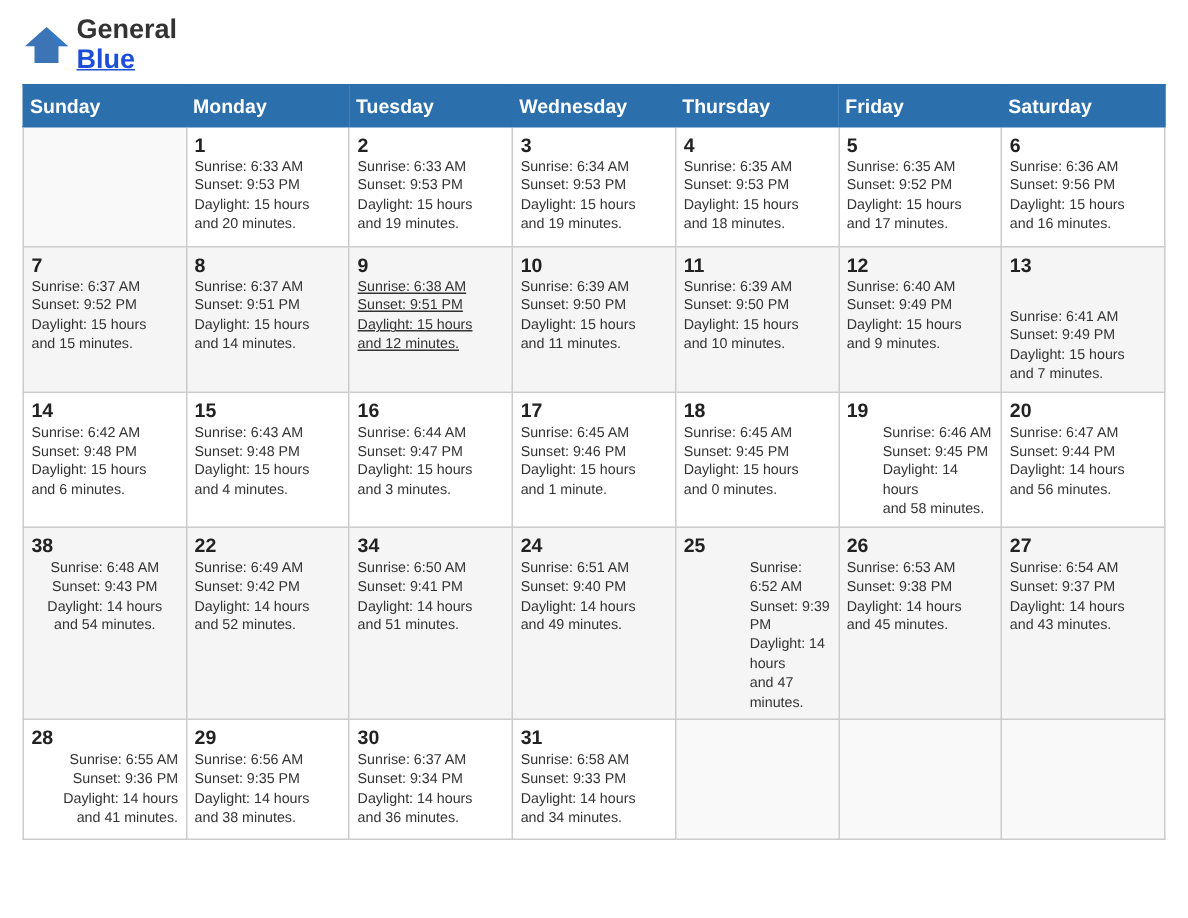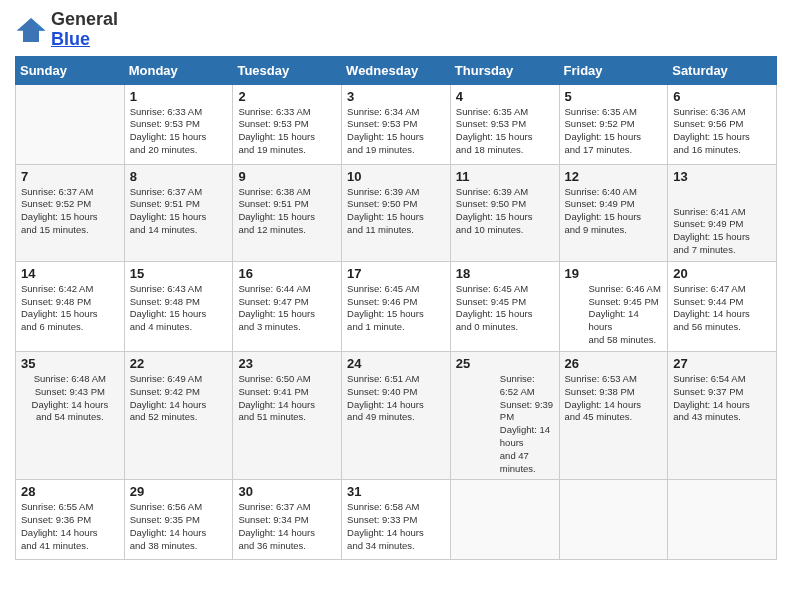--- a/index.html
+++ b/index.html
@@ -178,21 +178,21 @@
           </td>
           <td>
             <span class="day-number">8</span>
             <div class="day-info" style="white-space: pre-line;">Sunrise: 6:37 AM
 Sunset: 9:51 PM
 Daylight: 15 hours
 and 14 minutes.</div>
           </td>
           <td>
             <span class="day-number">9</span>
-            <div class="day-info" style="white-space: pre-line;">Sunrise: 6:38 AM
+            <div class="day-info" style="white-space: pre-line; text-decoration: underline;">Sunrise: 6:38 AM
 Sunset: 9:51 PM
 Daylight: 15 hours
 and 12 minutes.</div>
           </td>
           <td>
             <span class="day-number">10</span>
             <div class="day-info" style="white-space: pre-line;">Sunrise: 6:39 AM
 Sunset: 9:50 PM
 Daylight: 15 hours
 and 11 minutes.</div>
@@ -265,35 +265,35 @@
           <td>
             <span class="day-number">20</span>
             <div class="day-info" style="white-space: pre-line;">Sunrise: 6:47 AM
 Sunset: 9:44 PM
 Daylight: 14 hours
 and 56 minutes.</div>
           </td>
         </tr>
         <tr>
           <td>
-            <span class="day-number">35</span>
+            <span class="day-number">38</span>
             <div class="day-info" style="white-space: pre-line; text-align: center;">Sunrise: 6:48 AM
 Sunset: 9:43 PM
 Daylight: 14 hours
 and 54 minutes.</div>
           </td>
           <td>
             <span class="day-number">22</span>
             <div class="day-info" style="white-space: pre-line;">Sunrise: 6:49 AM
 Sunset: 9:42 PM
 Daylight: 14 hours
 and 52 minutes.</div>
           </td>
           <td>
-            <span class="day-number">23</span>
+            <span class="day-number">34</span>
             <div class="day-info" style="white-space: pre-line;">Sunrise: 6:50 AM
 Sunset: 9:41 PM
 Daylight: 14 hours
 and 51 minutes.</div>
           </td>
           <td>
             <span class="day-number">24</span>
             <div class="day-info" style="white-space: pre-line;">Sunrise: 6:51 AM
 Sunset: 9:40 PM
 Daylight: 14 hours
@@ -317,21 +317,21 @@
             <span class="day-number">27</span>
             <div class="day-info" style="white-space: pre-line;">Sunrise: 6:54 AM
 Sunset: 9:37 PM
 Daylight: 14 hours
 and 43 minutes.</div>
           </td>
         </tr>
         <tr>
           <td>
             <span class="day-number">28</span>
-            <div class="day-info" style="white-space: pre-line;">Sunrise: 6:55 AM
+            <div class="day-info" style="white-space: pre-line; text-align: right;">Sunrise: 6:55 AM
 Sunset: 9:36 PM
 Daylight: 14 hours
 and 41 minutes.</div>
           </td>
           <td>
             <span class="day-number">29</span>
             <div class="day-info" style="white-space: pre-line;">Sunrise: 6:56 AM
 Sunset: 9:35 PM
 Daylight: 14 hours
 and 38 minutes.</div>

